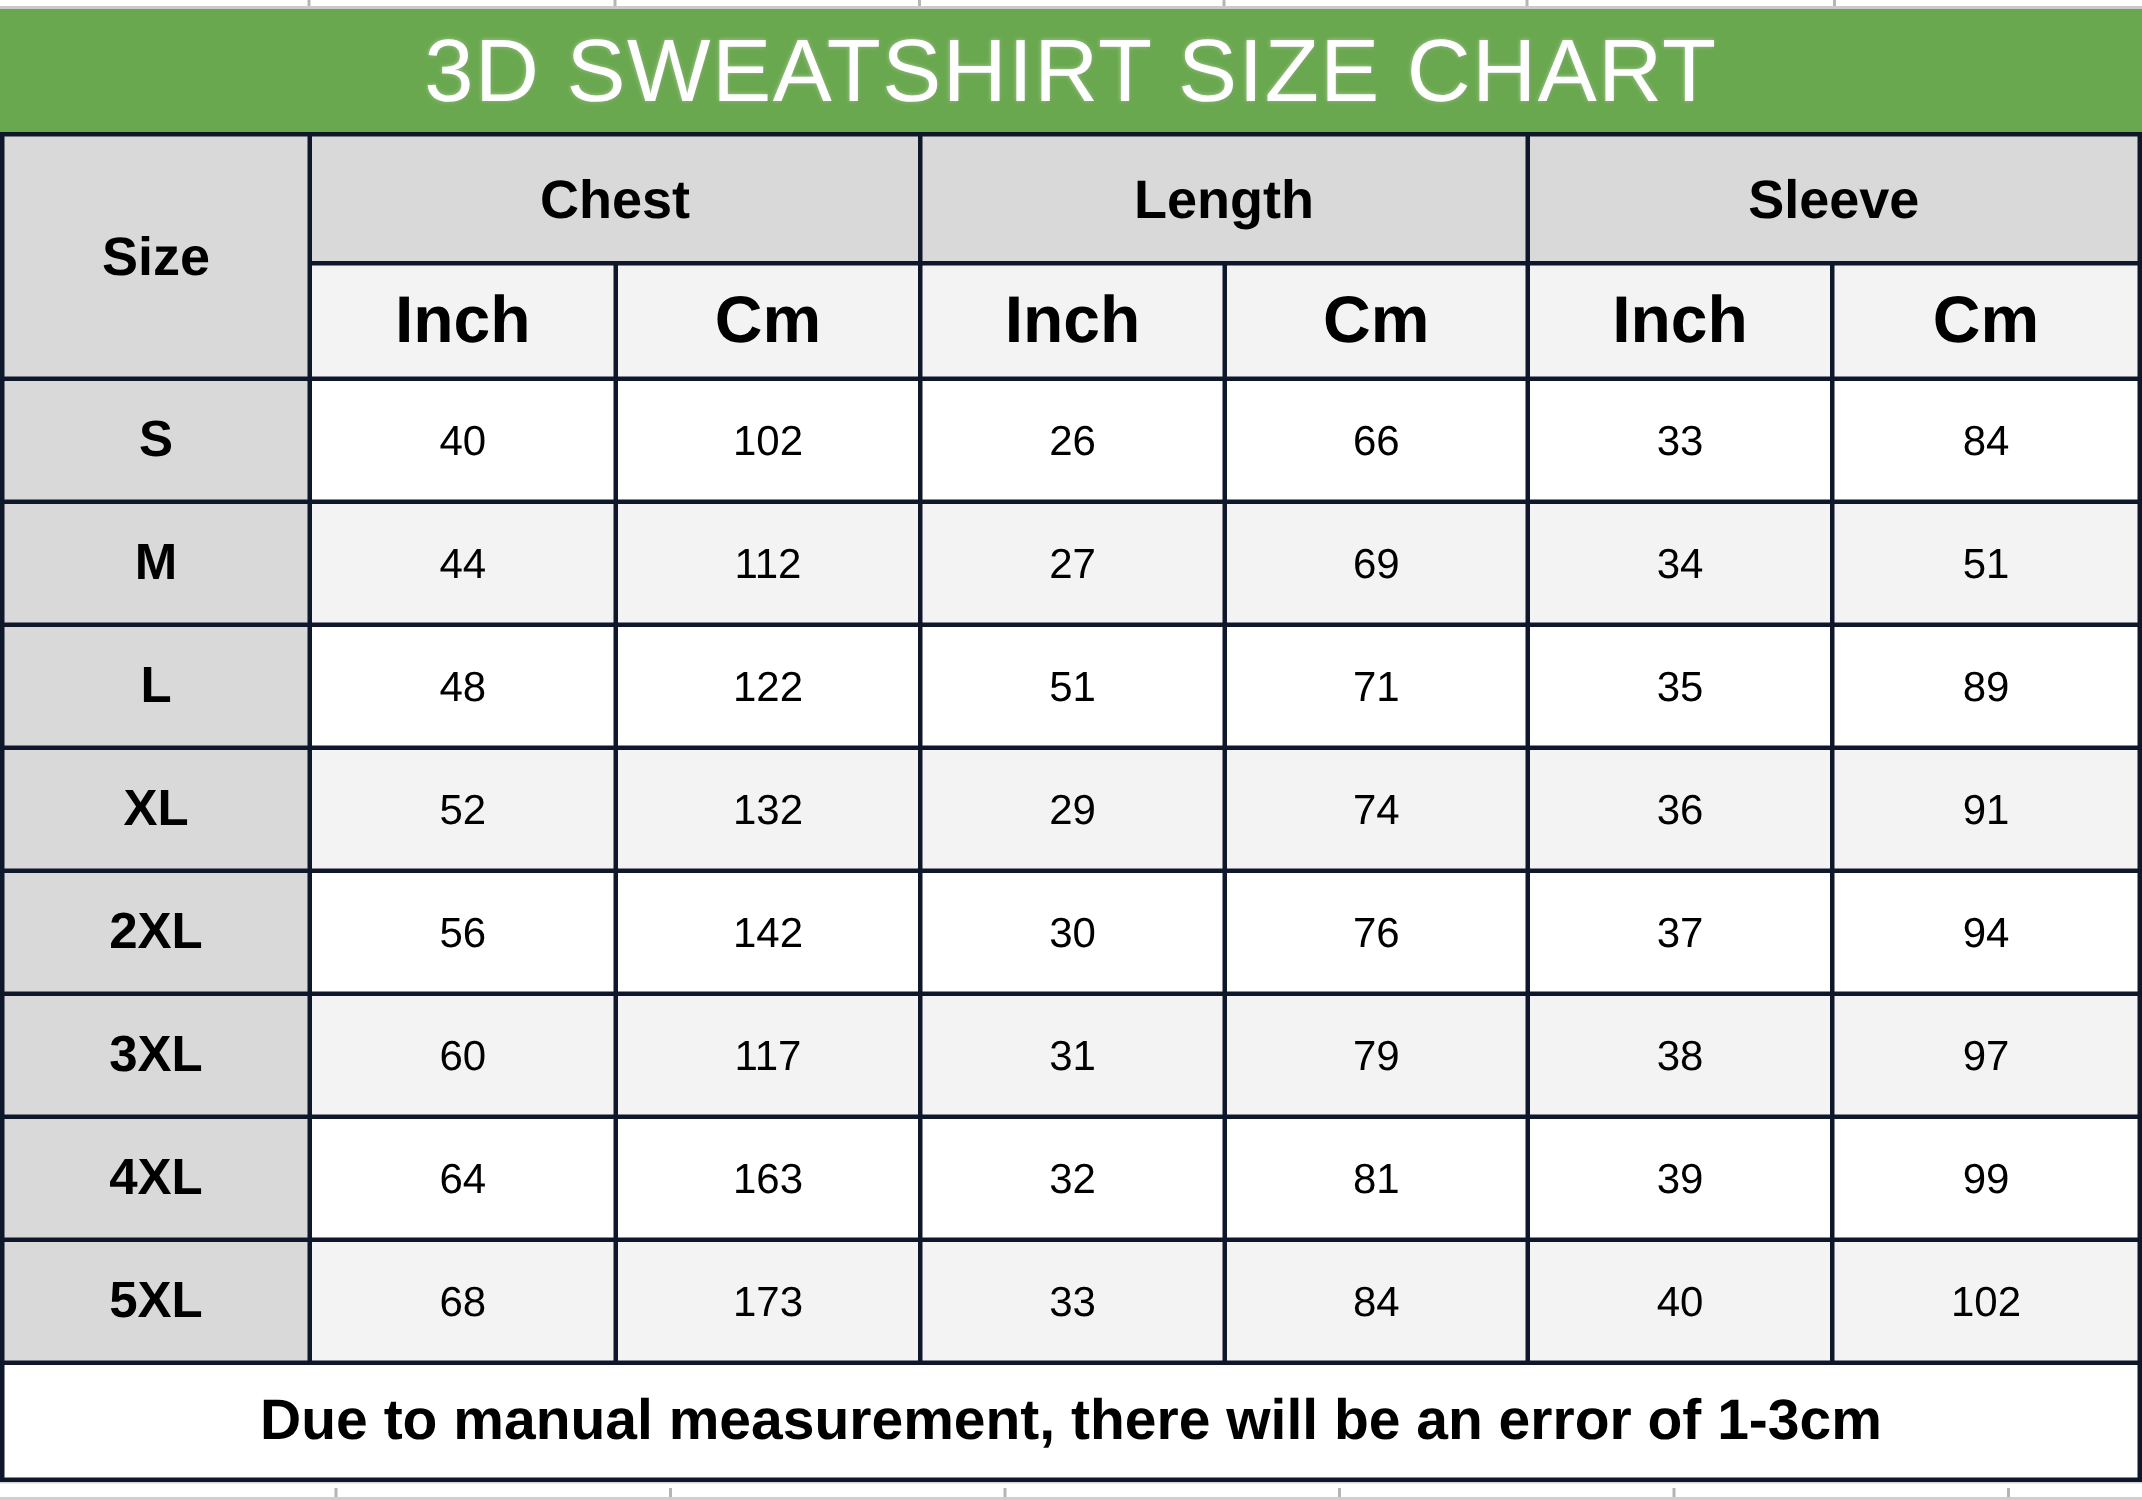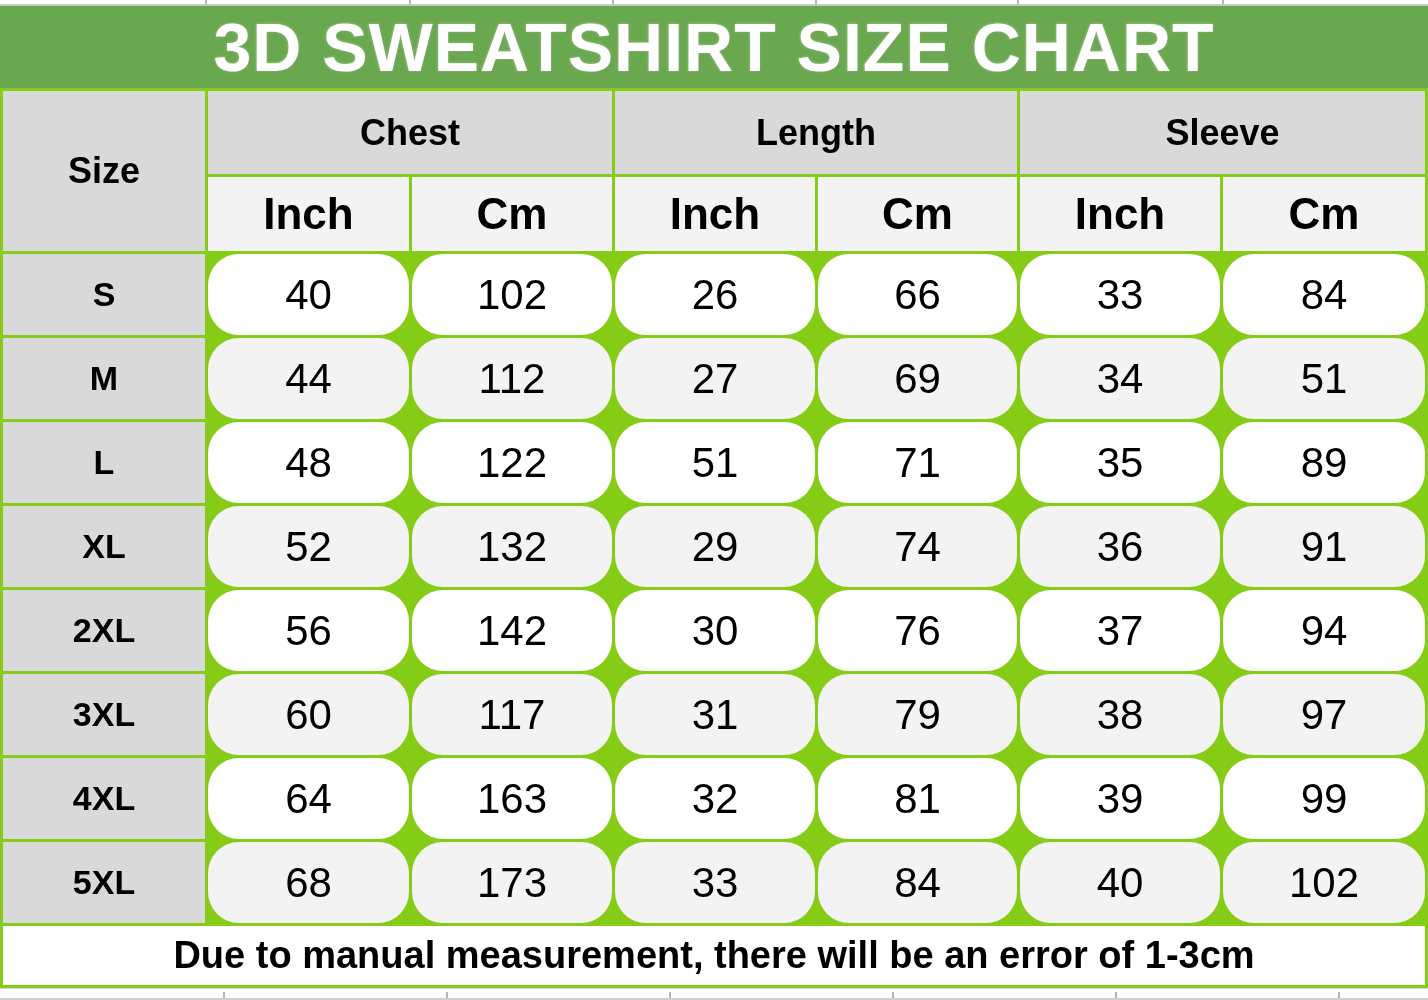--- a/index.html
+++ b/index.html
@@ -24,49 +24,49 @@
     bottom: 0;
     background: #b5b5b5;
   }
   .banner {
     width: 1428px; height: 82px;
     background: #6aa84f;
     display: flex; align-items: center; justify-content: center;
   }
   .banner-text {
     color: #ffffff;
-    font-size: 68px;
-    font-weight: bold;
+    font-size: 59px;
+    font-weight: normal;
     letter-spacing: 1px;
     text-shadow: 0 0 3px rgba(255,255,255,0.45), 1px 1px 2px rgba(0,0,0,0.12);
     white-space: nowrap;
   }
   table.size-chart {
     border-collapse: separate;
     border-spacing: 3px;
-    background: #84cc16;
+    background: #0f172a;
     width: 1428px; height: 900px;
     table-layout: fixed;
   }
   .size-chart th, .size-chart td {
     padding: 0;
     border: 0;
     text-align: center;
     vertical-align: middle;
     color: #000000;
     overflow: hidden;
   }
   .group-row th { background: #d9d9d9; font-size: 36px; font-weight: bold; height: 83px; }
   th.size-hd   { background: #d9d9d9; font-size: 36px; font-weight: bold; }
   .unit-row th { background: #f3f3f3; font-size: 44px; font-weight: bold; height: 74px; }
   tbody tr { height: 79px; }
   tbody th.size-cell { background: #d9d9d9; font-size: 34px; font-weight: bold; }
-  tbody td { background: #ffffff; font-size: 42px; font-weight: 400; border-radius: 31px; }
+  tbody td { background: #ffffff; font-size: 28px; font-weight: 400; }
   tbody tr.alt td { background: #f3f3f3; }
-  tfoot tr { height: 59px; }
+  tfoot tr { height: 75px; }
   tfoot td {
     background: #ffffff;
     color: #ff0000;
     font-size: 38px;
     font-weight: bold;
     white-space: nowrap;
   }
 </style>
 </head>
 <body>

